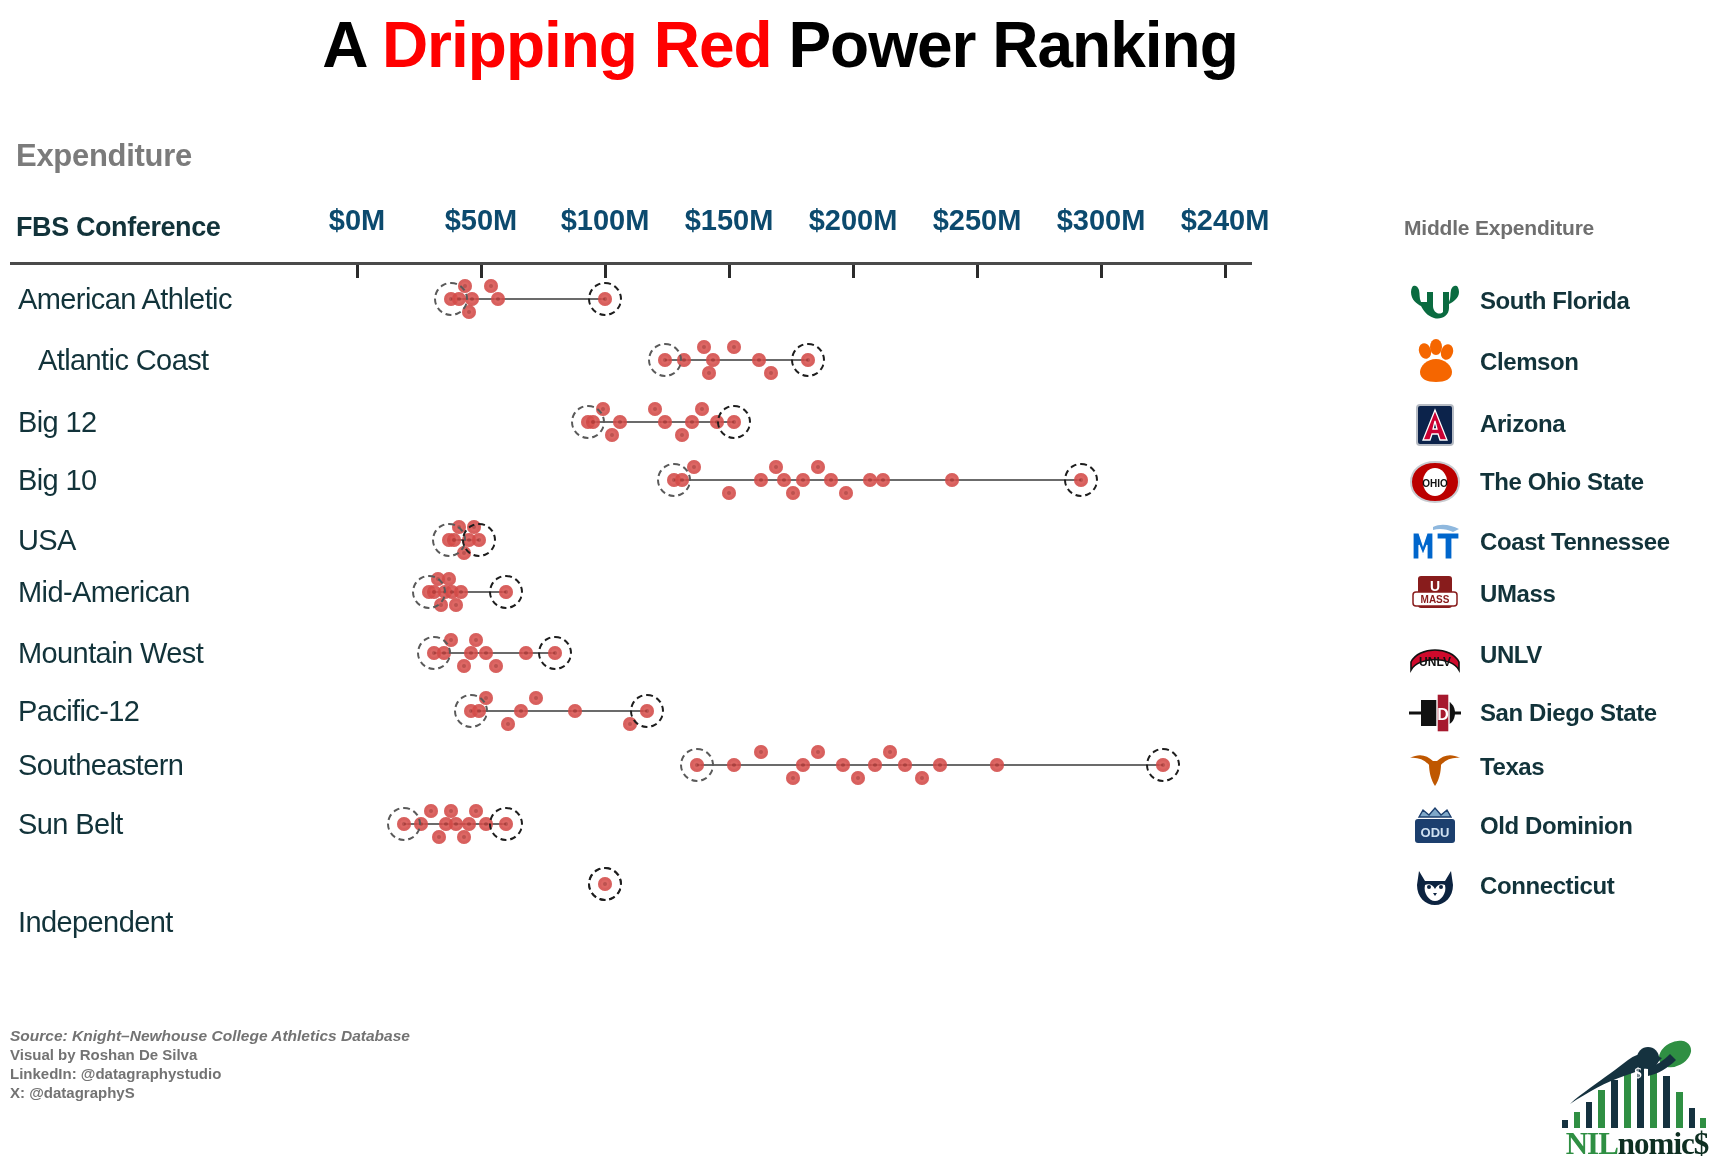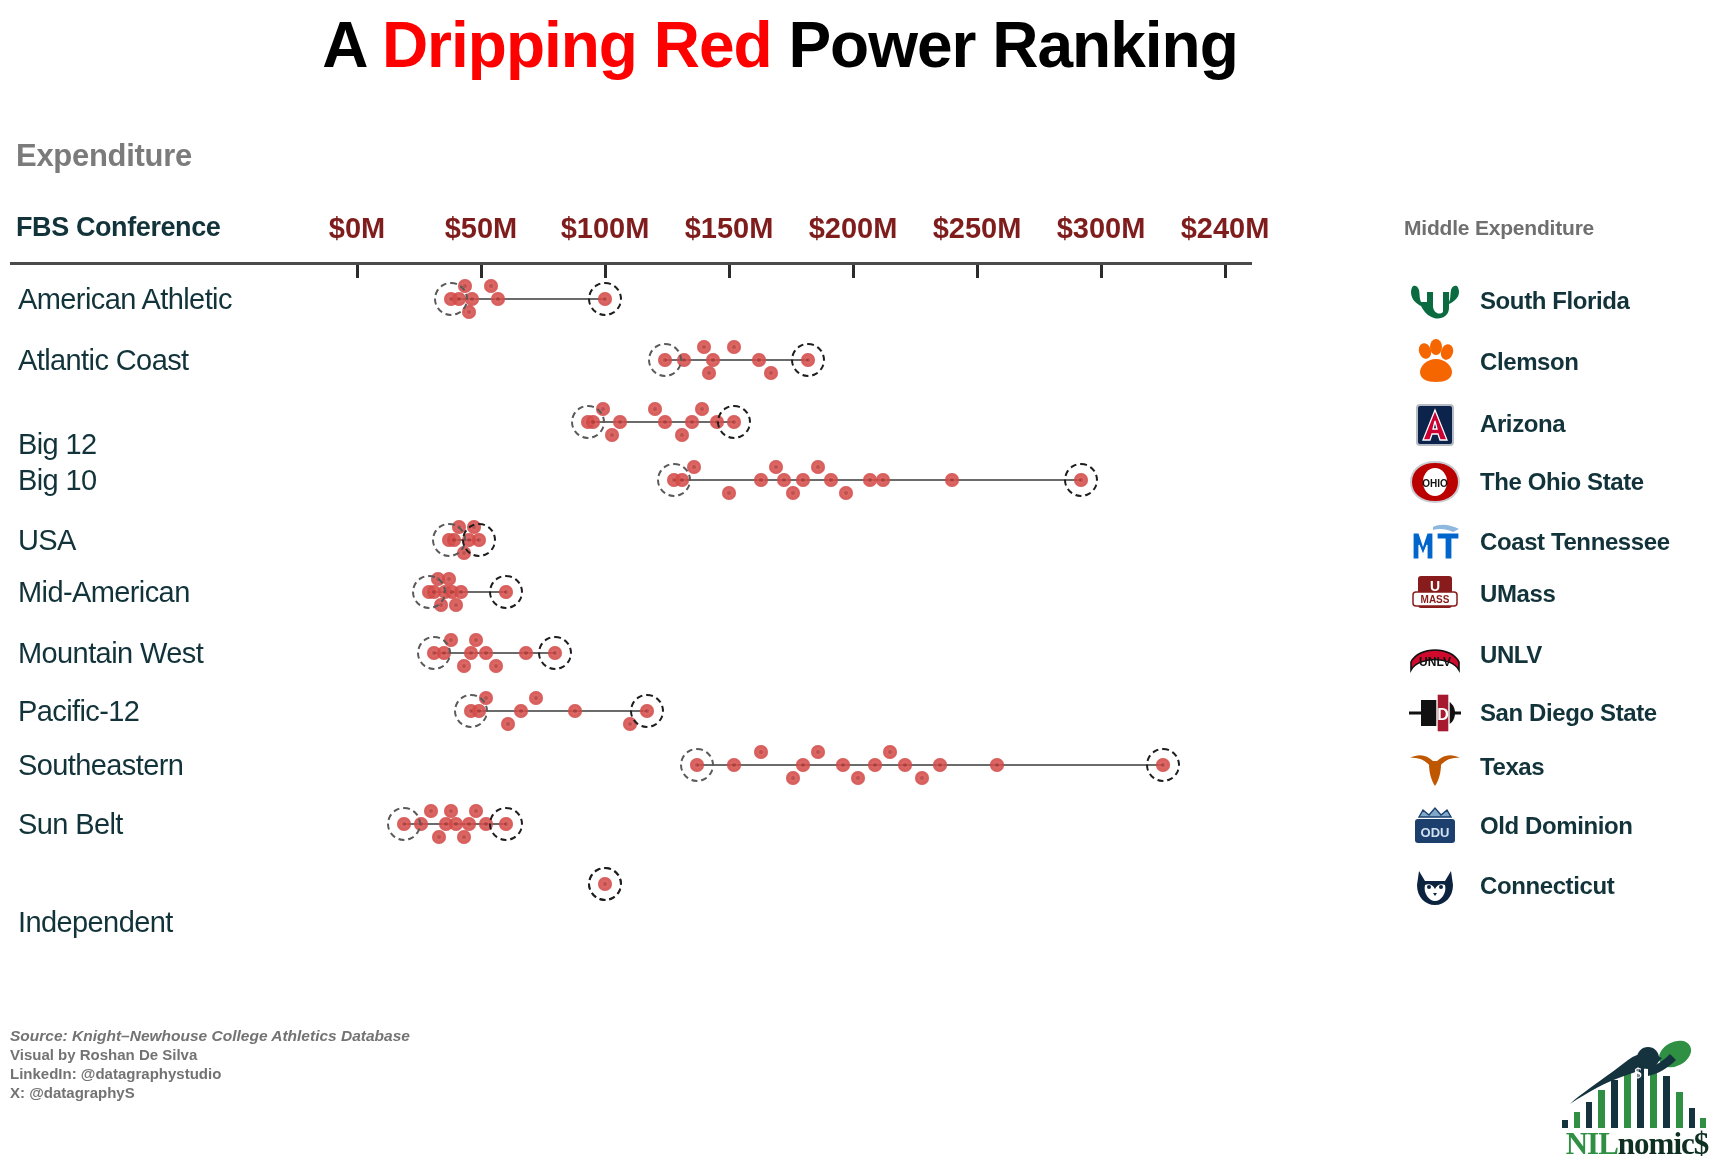--- a/index.html
+++ b/index.html
@@ -37,23 +37,23 @@
     position:absolute;left:1404px;top:216px;
     font-weight:bold;font-size:21px;color:#6f6f6f;letter-spacing:-.2px;
   }
 
   
   .axis-line{
     position:absolute;left:10px;top:262px;width:1242px;height:3px;background:#4a4a4a;
   }
   .tick{position:absolute;top:265px;width:3px;height:13px;background:#2b2b2b;}
   .tick-label{
-    position:absolute;top:212px;
+    position:absolute;top:204px;
     font-family:"Liberation Sans Narrow","Liberation Sans",sans-serif;
-    font-weight:bold;font-size:29px;color:#7f1d1d;
+    font-weight:bold;font-size:29px;color:#0c4a6e;
     transform:translateX(-50%);white-space:nowrap;
   }
 
   
   .row-label{
     position:absolute;left:18px;
     font-size:29px;color:#12333a;letter-spacing:-.6px;
     transform:translateY(-50%);white-space:nowrap;
   }
   .conn-line{
@@ -132,34 +132,34 @@
       <div class="dot inner" title="American Athletic: $38M" style="left: 451.24px; top: 299px;"></div>
       <div class="dot inner" title="American Athletic: $41M" style="left: 458.68px; top: 299px;"></div>
       <div class="dot inner" title="American Athletic: $43.5M" style="left: 464.88px; top: 286px;"></div>
       <div class="dot inner" title="American Athletic: $45M" style="left: 468.6px; top: 312px;"></div>
       <div class="dot inner" title="American Athletic: $46.5M" style="left: 472.32px; top: 299px;"></div>
       <div class="dot inner" title="American Athletic: $54M" style="left: 490.92px; top: 286px;"></div>
       <div class="dot inner" title="American Athletic: $57M" style="left: 498.36px; top: 299px;"></div>
       <div class="dot inner" title="American Athletic: $100M" style="left: 605px; top: 299px;"></div>
       <div class="halo light" style="left: 451.24px; top: 299px;"></div>
       <div class="halo " style="left: 605px; top: 299px;"></div>
-      <div class="row-label" style="top: 360px;">Atlantic Coast</div>
+      <div class="row-label" style="top: 360px; margin-left: 20px;">Atlantic Coast</div>
       <div class="conn-line" style="left: 664.52px; width: 143.84px; top: 360px;"></div>
       <div class="dot inner" title="Atlantic Coast: $124M" style="left: 664.52px; top: 360px;"></div>
       <div class="dot inner" title="Atlantic Coast: $132M" style="left: 684.36px; top: 360px;"></div>
       <div class="dot inner" title="Atlantic Coast: $140M" style="left: 704.2px; top: 347px;"></div>
       <div class="dot inner" title="Atlantic Coast: $142M" style="left: 709.16px; top: 373px;"></div>
       <div class="dot inner" title="Atlantic Coast: $143.5M" style="left: 712.88px; top: 360px;"></div>
       <div class="dot inner" title="Atlantic Coast: $152M" style="left: 733.96px; top: 347px;"></div>
       <div class="dot inner" title="Atlantic Coast: $162M" style="left: 758.76px; top: 360px;"></div>
       <div class="dot inner" title="Atlantic Coast: $167M" style="left: 771.16px; top: 373px;"></div>
       <div class="dot inner" title="Atlantic Coast: $182M" style="left: 808.36px; top: 360px;"></div>
       <div class="halo light" style="left: 664.52px; top: 360px;"></div>
       <div class="halo " style="left: 808.36px; top: 360px;"></div>
-      <div class="row-label" style="top: 422px; margin-top: 22px;">Big 12</div>
+      <div class="row-label" style="top: 422px;">Big 12</div>
       <div class="conn-line" style="left: 587.64px; width: 146.32px; top: 422px;"></div>
       <div class="dot inner" title="Big 12: $93M" style="left: 587.64px; top: 422px;"></div>
       <div class="dot inner" title="Big 12: $95M" style="left: 592.6px; top: 422px;"></div>
       <div class="dot inner" title="Big 12: $99M" style="left: 602.52px; top: 409px;"></div>
       <div class="dot inner" title="Big 12: $103M" style="left: 612.44px; top: 435px;"></div>
       <div class="dot inner" title="Big 12: $106M" style="left: 619.88px; top: 422px;"></div>
       <div class="dot inner" title="Big 12: $120M" style="left: 654.6px; top: 409px;"></div>
       <div class="dot inner" title="Big 12: $124M" style="left: 664.52px; top: 422px;"></div>
       <div class="dot inner" title="Big 12: $131M" style="left: 681.88px; top: 435px;"></div>
       <div class="dot inner" title="Big 12: $135M" style="left: 691.8px; top: 422px;"></div>

